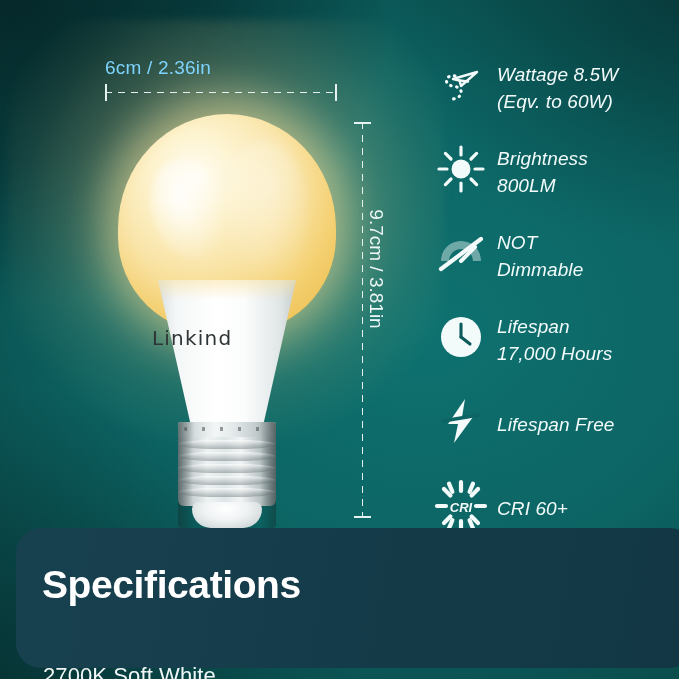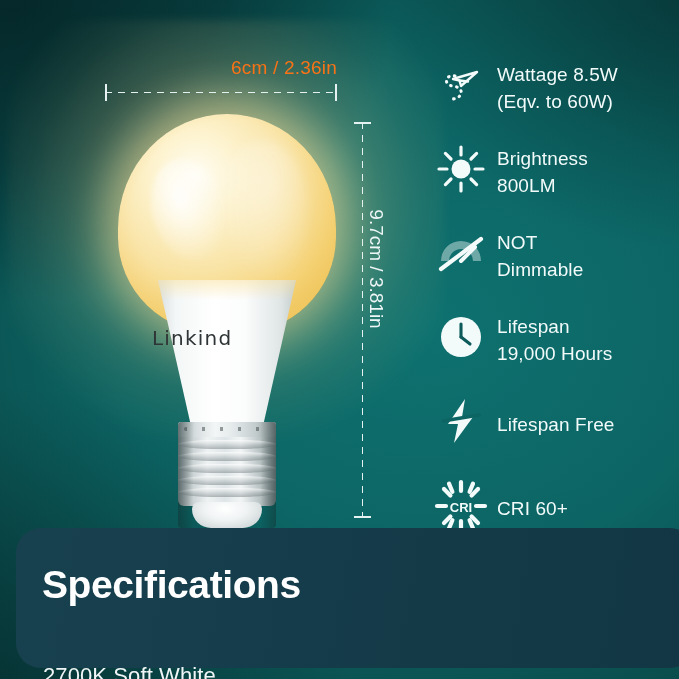--- a/index.html
+++ b/index.html
@@ -149,22 +149,22 @@
     width:98px; height:106px;
     background:linear-gradient(90deg, rgba(20,40,42,0.40) 0%, rgba(20,40,42,0) 16%, rgba(20,40,42,0) 84%, rgba(20,40,42,0.42) 100%);
     border-radius:4px;
   }
 
   
   .dim-h-label {
     position:absolute;
     left:105px; top:57px;
     width:232px;
-    text-align:right;
-    color:#f97316;
+    text-align:left;
+    color:#7dd3fc;
     font-size:19px;
     letter-spacing:0.2px;
   }
   .dim-h-line {
     position:absolute;
     left:105px; top:92px;
     width:232px; height:1px;
     background:repeating-linear-gradient(90deg,#e6f1f1 0 7px, rgba(0,0,0,0) 7px 13px);
   }
   .dim-h-cap {
@@ -198,20 +198,21 @@
     transform:rotate(90deg);
     transform-origin:50% 50%;
     white-space:nowrap;
   }
 
   
   .specs {
     position:absolute;
     left:432px; top:46px;
     width:240px;
+    font-style:italic;
   }
   .spec-row {
     position:relative;
     display:flex;
     align-items:center;
     height:84px;
   }
   .spec-icon {
     width:58px; height:58px;
     flex:0 0 58px;
@@ -342,21 +343,21 @@
       <div class="spec-icon">
         <svg width="52" height="52" viewBox="0 0 52 52">
           <circle cx="26" cy="26" r="20" fill="#f2fafa"></circle>
           <g stroke="#0c5a59" stroke-width="3.1" stroke-linecap="round">
             <line x1="26" y1="26" x2="26" y2="13"></line>
             <line x1="26" y1="26" x2="35" y2="33"></line>
           </g>
         </svg>
       </div>
       <div class="spec-text">Lifespan
-19,000 Hours</div>
+17,000 Hours</div>
     </div>
 
     <div class="spec-row">
       <div class="spec-icon">
         <svg width="52" height="52" viewBox="0 0 52 52">
           <path d="M30 4 L13 29 L23 29 L19 48 L38 22 L27 22 Z" fill="#f2fafa"></path>
           <line x1="8" y1="26" x2="44" y2="20" stroke="#0c6463" stroke-width="3.4" stroke-linecap="round"></line>
         </svg>
       </div>
       <div class="spec-text">Lifespan Free</div>

